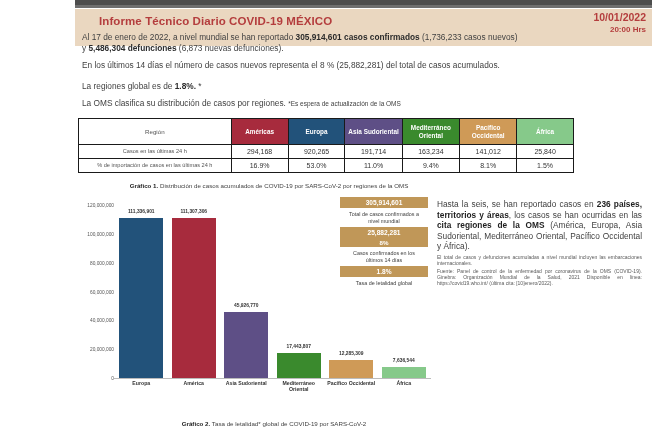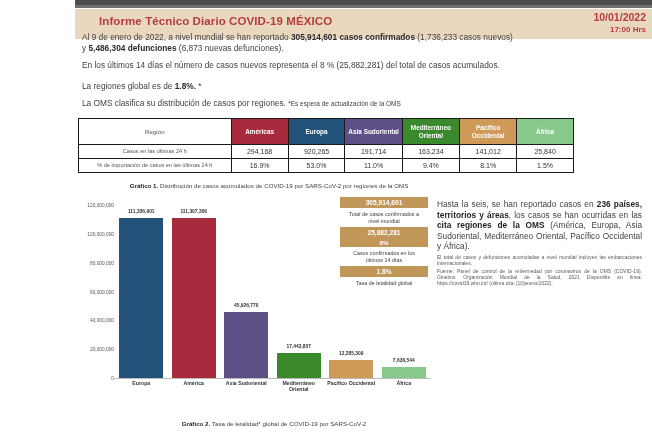--- a/index.html
+++ b/index.html
@@ -7,21 +7,21 @@
     width:652px;height:432px;background:#ffffff;overflow:hidden;
     font-family:"Liberation Sans",sans-serif;color:#3a3a3a;
     position:relative;
   }
   
   .top-strip{position:absolute;left:75px;top:0;width:577px;height:7px;background:#4d4d4d;}
   .top-strip-b{position:absolute;left:75px;top:5px;width:577px;height:3px;background:#6f6f6f;}
 
   
   .header-band{
-    position:absolute;left:75px;top:9px;width:577px;height:30px;background:#ead7c0;
+    position:absolute;left:75px;top:9px;width:577px;height:37px;background:#ead7c0;
   }
   .header-title{
     position:absolute;left:82px;top:15px;width:330px;
     font-size:11.5px;font-weight:bold;color:#b43d3d;letter-spacing:.1px;padding-left:17px;
   }
   .header-date{
     position:absolute;right:6px;top:3px;text-align:right;
     font-size:10.5px;font-weight:bold;color:#b43d3d;line-height:11px;
   }
   .header-date .hrs{font-size:8px;font-weight:bold;display:block;margin-top:1px;}
@@ -93,27 +93,27 @@
 </style>
 </head>
 <body>
 
 <div class="top-strip"></div>
 <div class="top-strip-b"></div>
 
 <div class="header-band">
   <div class="header-date">
     <span>10/01/2022</span>
-    <span class="hrs">17:00 Hrs</span>
+    <span class="hrs">20:00 Hrs</span>
   </div>
 </div>
 <div class="header-title">Informe Técnico Diario COVID-19 MÉXICO</div>
 
 <div class="para p1">
-  <span>Al 9 de enero de 2022, a nivel mundial se han reportado </span><b>305,914,601 casos confirmados</b><span> (1,736,233 casos nuevos)</span><br>
+  <span>Al 17 de enero de 2022, a nivel mundial se han reportado </span><b>305,914,601 casos confirmados</b><span> (1,736,233 casos nuevos)</span><br>
   <span>y </span><b>5,486,304 defunciones</b><span> (6,873 nuevas defunciones).</span>
 </div>
 <div class="para p2">En los últimos 14 días el número de casos nuevos representa el 8 % (25,882,281) del total de casos acumulados.</div>
 <div class="para p3">
   <span>La regiones global es de </span><b>1.8%.</b><span> *</span>
 </div>
 <div class="para p4">
   <span>La OMS clasifica su distribución de casos por regiones. </span><span class="small">*Es espera de actualización de la OMS</span>
 </div>
 

